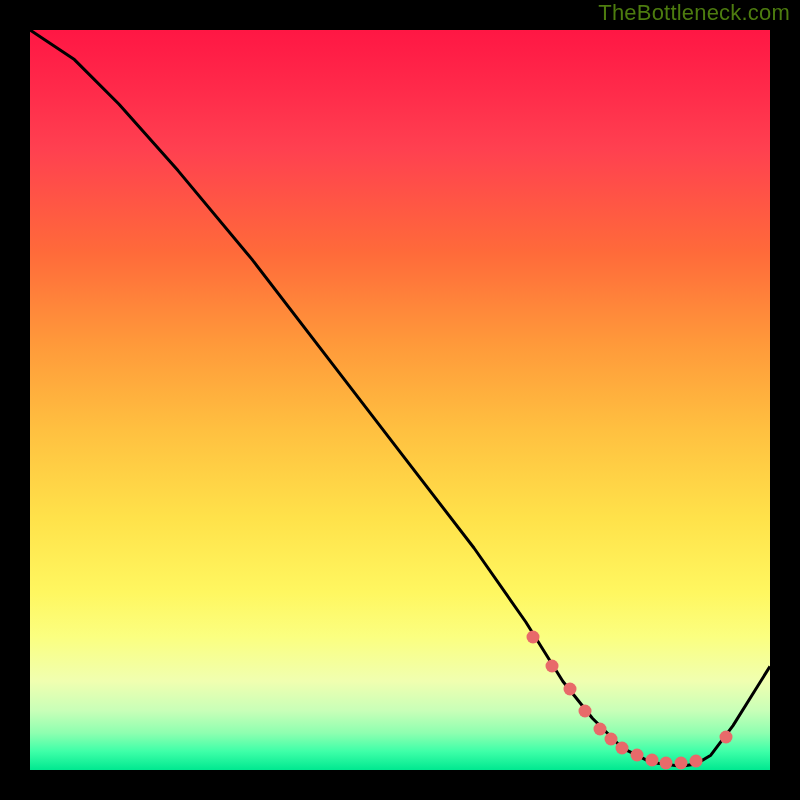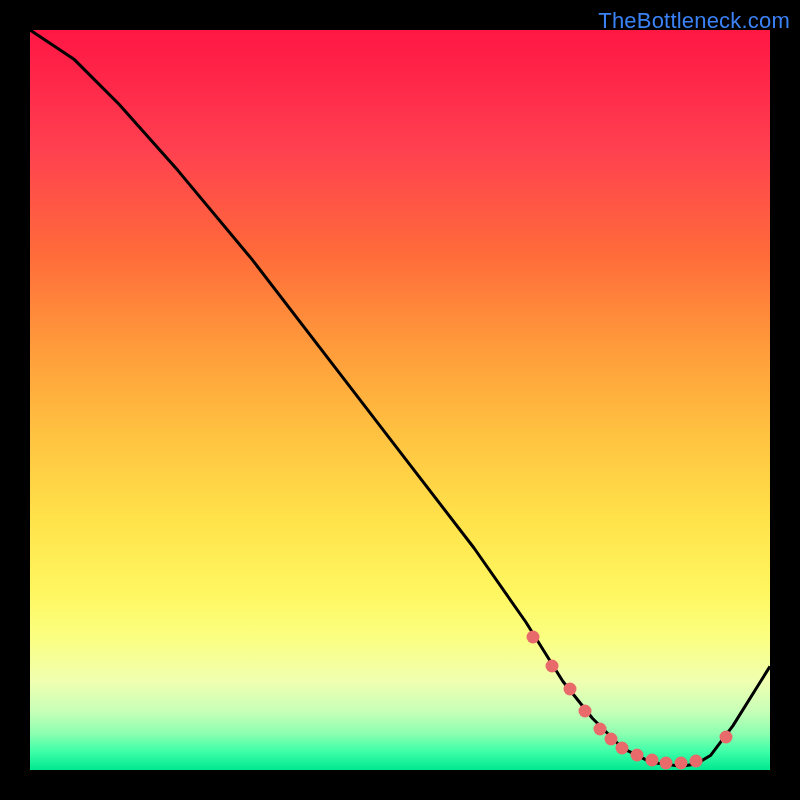--- a/index.html
+++ b/index.html
@@ -6,23 +6,23 @@
   body {
     width: 800px;
     height: 800px;
     background: #000;
     position: relative;
     overflow: hidden;
     font-family: Arial, Helvetica, sans-serif;
   }
   .attribution {
     position: absolute;
-    top: 8px;
+    top: 0;
     right: 10px;
-    color: #3b82f6;
+    color: #4d7c0f;
     font-size: 22px;
     font-weight: 500;
     letter-spacing: 0.2px;
     z-index: 10;
   }
   .plot {
     position: absolute;
     left: 30px;
     top: 30px;
     width: 740px;

